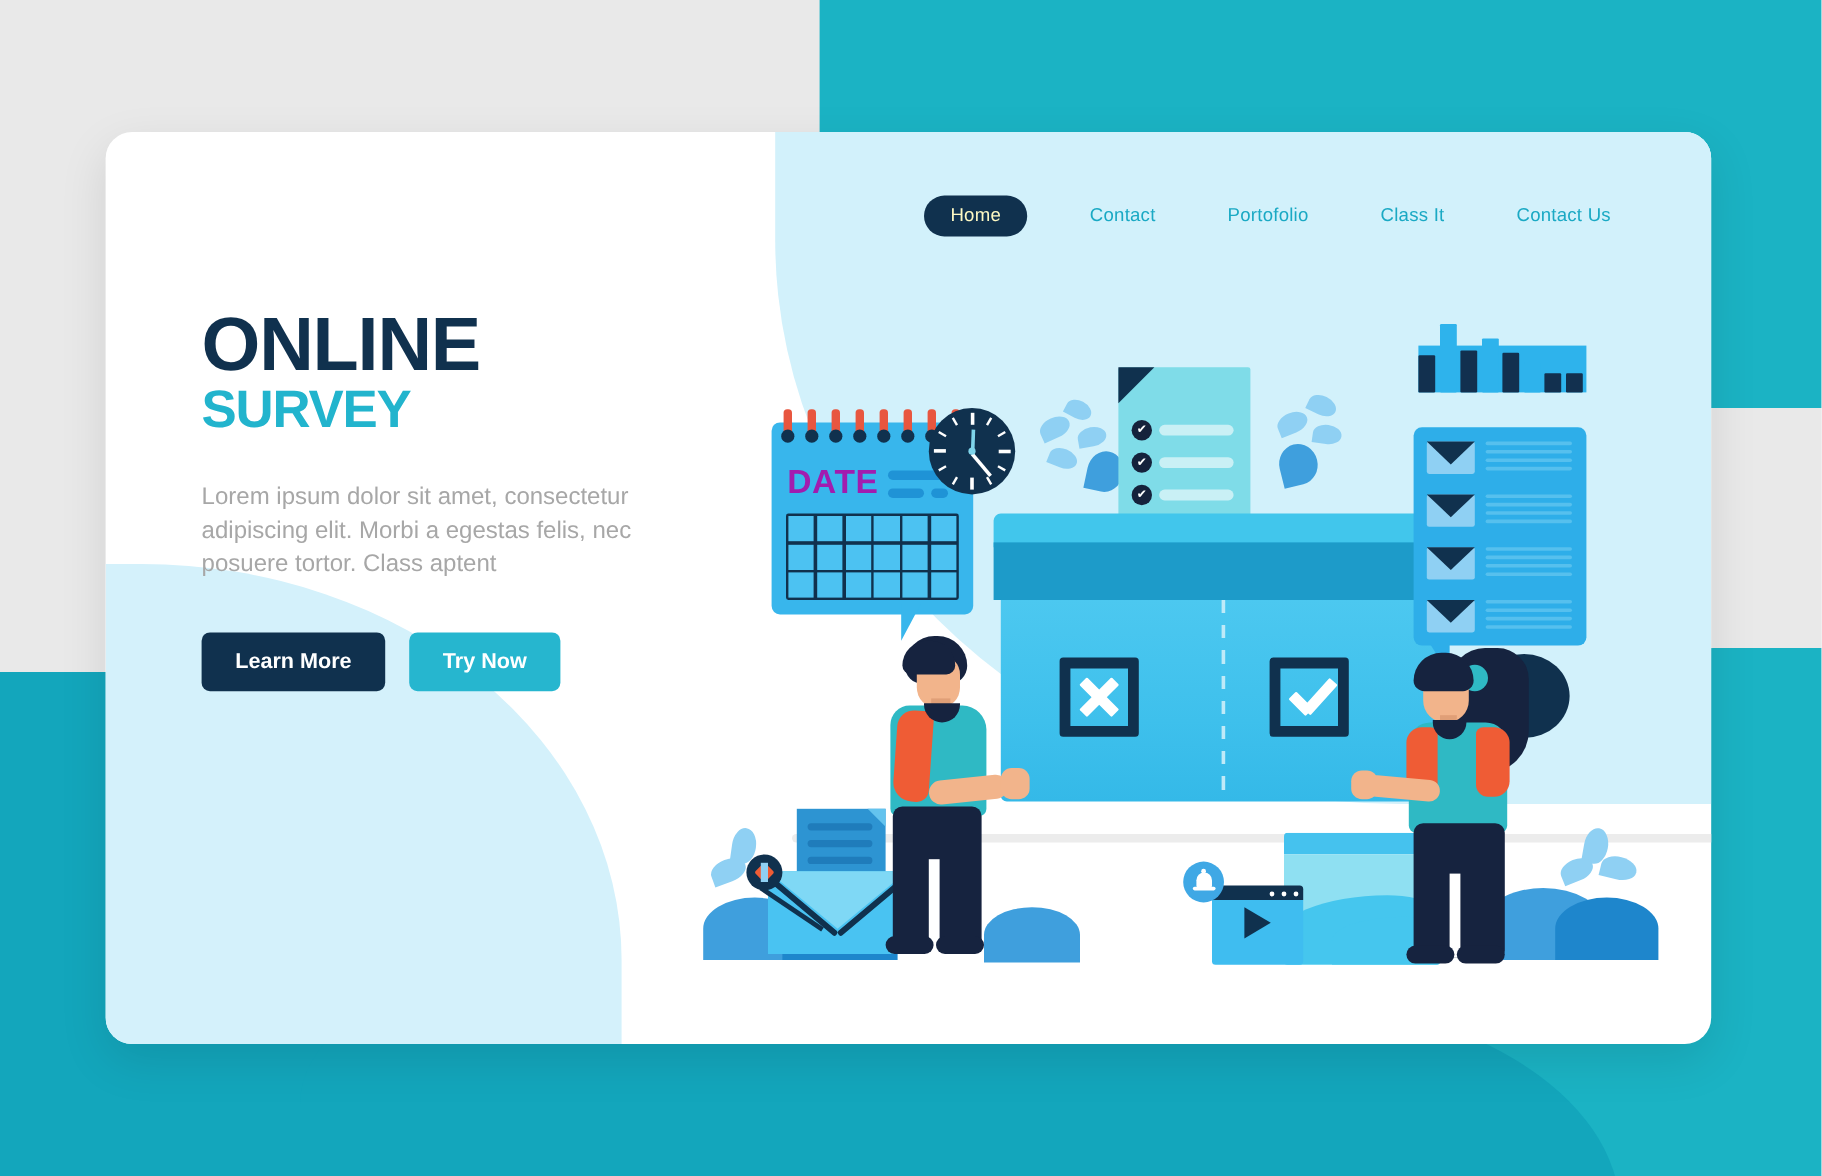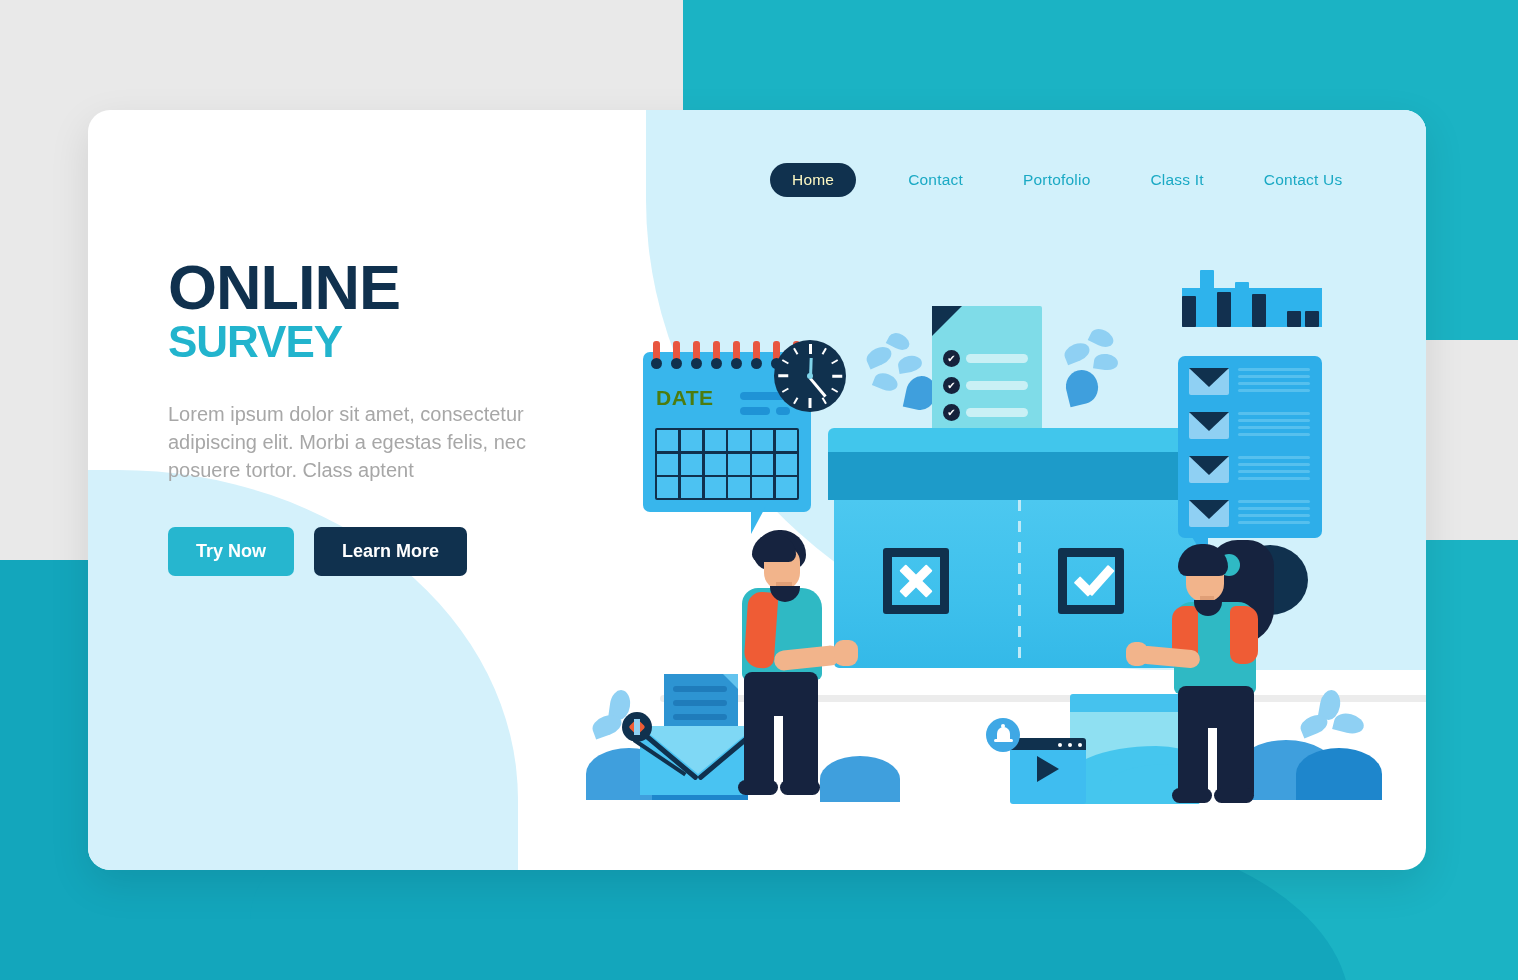--- a/index.html
+++ b/index.html
@@ -108,21 +108,21 @@
     border-left:16px solid #38b6ec; border-bottom:30px solid transparent;
   }
   .cal-ring {
     position:absolute; top:-11px; width:7px; height:24px; background:#e8563f; border-radius:3px;
   }
   .cal-ring::after{
     content:''; position:absolute; left:-2px; bottom:-4px; width:11px; height:11px;
     background:#10314e; border-radius:50%;
   }
   .cal-date {
-    position:absolute; left:13px; top:34px; font-size:21px; font-weight:bold; color:#4d7c0f; letter-spacing:.5px;text-align:center;
+    position:absolute; left:13px; top:34px; font-size:28px; font-weight:bold; color:#a21caf; letter-spacing:.5px;text-align:center;
   }
   .cal-l1 { position:absolute; left:97px; top:40px; width:46px; height:8px; background:#1f93d6; border-radius:4px;}
   .cal-l2 { position:absolute; left:97px; top:55px; width:30px; height:8px; background:#1f93d6; border-radius:4px;}
   .cal-l3 { position:absolute; left:133px; top:55px; width:14px; height:8px; background:#1f93d6; border-radius:4px;}
   .cal-grid {
     position:absolute; left:12px; top:76px; width:144px; height:72px;
     display:grid; grid-template-columns:repeat(6,1fr); grid-template-rows:repeat(3,1fr);
     background:#10314e; gap:2.5px; border:2.5px solid #10314e; border-radius:2px;
   }
   .cal-grid div { background:#4cc2f2; }
@@ -310,22 +310,22 @@
     <a href="#">Portofolio</a>
     <a href="#">Class It</a>
     <a href="#">Contact Us</a>
   </nav>
 
   <div class="copy">
     <div class="h1a">ONLINE</div>
     <div class="h1b">SURVEY</div>
     <p class="lede">Lorem ipsum dolor sit amet, consectetur adipiscing elit. Morbi a egestas felis, nec posuere tortor. Class aptent</p>
     <div class="btns">
+      <button class="btn btn-learn">Learn More</button>
       <button class="btn btn-try">Try Now</button>
-      <button class="btn btn-learn">Learn More</button>
     </div>
   </div>
 
   <div class="ill leafspray" style="left:864px;top:330px;width:80px;height:80px;">
     <div class="leaf" style="left:2px;top:18px;width:26px;height:17px;transform:rotate(-24deg);"></div>
     <div class="leaf" style="left:24px;top:4px;width:22px;height:15px;transform:rotate(28deg);"></div>
     <div class="leaf" style="left:34px;top:26px;width:24px;height:16px;transform:rotate(-10deg);"></div>
     <div class="leaf" style="left:10px;top:44px;width:24px;height:16px;transform:rotate(22deg);"></div>
     <div class="leaf leaf-d" style="left:42px;top:46px;width:30px;height:34px;border-radius:50% 50% 50% 0;transform:rotate(12deg);"></div>
   </div>

